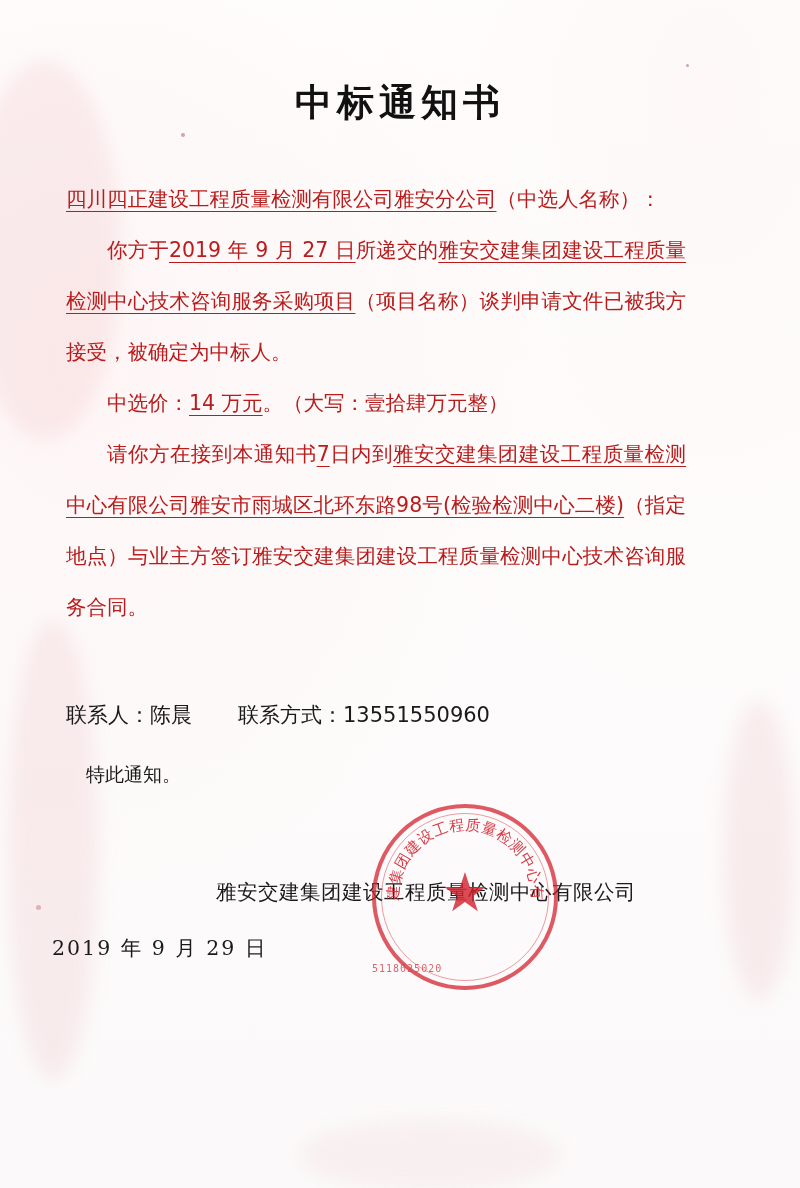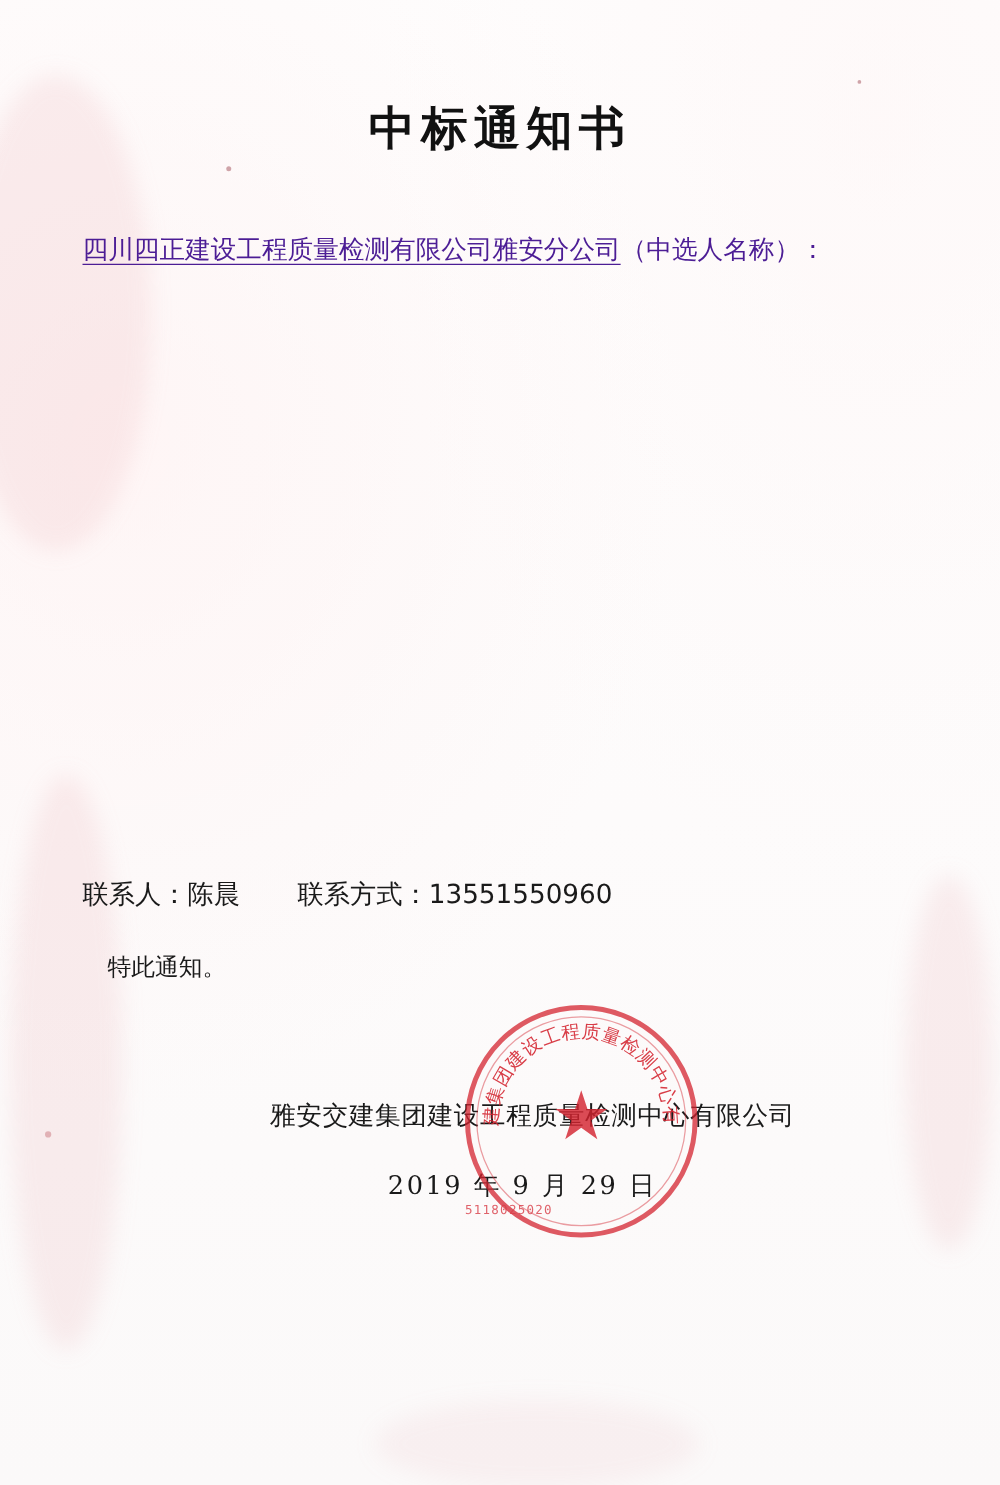--- a/index.html
+++ b/index.html
@@ -68,21 +68,21 @@
     font-family: "DejaVu Serif", "Liberation Serif", serif;
   }
 
   .body-block {
     position: absolute;
     left: 66px;
     top: 158px;
     width: 620px;
     font-size: 20.5px;
     line-height: 51px;
-    color: #4c1d95;
+    color: #b91c1c;
     text-align: justify;
     text-justify: inter-ideograph;
   }
 
   .para { margin: 0 0 0 0; }
   .para.indent { text-indent: 41px; }
 
   .u {
     text-decoration: underline;
     text-decoration-thickness: 1.3px;
@@ -118,24 +118,24 @@
     line-height: 36px;
     letter-spacing: 0.5px;
     padding-left: 52px;
     box-sizing: border-box;
   }
   .sig-date {
     position: absolute;
     left: 0;
     top: 918px;
     width: 800px;
-    text-align: center;
+    text-align: left;
     font-size: 20.5px;
     letter-spacing: 2px;
-    padding-left: 36px;
+    padding-left: 52px;
     box-sizing: border-box;
     font-family: "DejaVu Serif", "Liberation Serif", serif;
   }
 
   
   #seal {
     position: absolute;
     left: 372px;
     top: 788px;
     width: 186px;
@@ -200,22 +200,25 @@
 </div>
 
 <div id="doc">
 
   <div class="title">中标通知书</div>
 
   <div class="body-block">
 
     <p class="para"><span class="u">四川四正建设工程质量检测有限公司雅安分公司</span><span>（中选人名称）：</span></p>
 
-
-
+    <p class="para indent"><span>你方于</span><span class="u">2019 年 9 月 27 日</span><span>所递交的</span><span class="u">雅安交建集团建设工程质量检测中心技术咨询服务采购项目</span><span>（项目名称）谈判申请文件已被我方接受，被确定为中标人。</span></p>
+
+    <p class="para indent"><span>中选价：</span><span class="u">14 万元</span><span>。（大写：壹拾肆万元整）</span></p>
+
+    <p class="para indent"><span>请你方在接到本通知书</span><span class="u">7</span><span>日内到</span><span class="u">雅安交建集团建设工程质量检测中心有限公司雅安市雨城区北环东路98号(检验检测中心二楼)</span><span>（指定地点）与业主方签订雅安交建集团建设工程质量检测中心技术咨询服务合同。</span></p>
 
   </div>
 
   <div class="contact-line">
     <span>联系人：</span><span>陈晨</span><span class="gap"></span><span>联系方式：</span><span>13551550960</span>
   </div>
 
   <div class="notice-line">特此通知。</div>
 
   <div class="signature">雅安交建集团建设工程质量检测中心有限公司</div>

